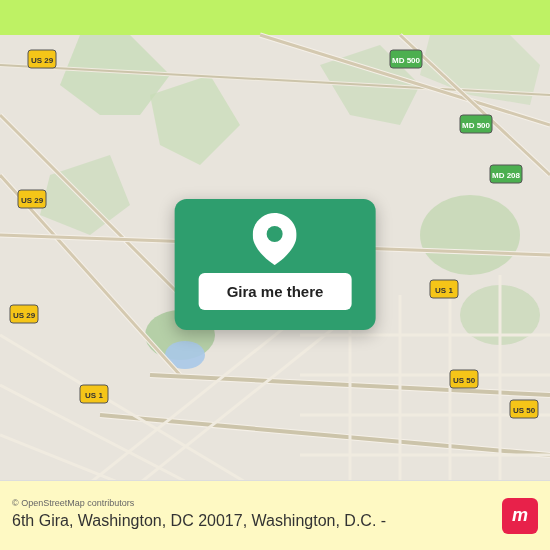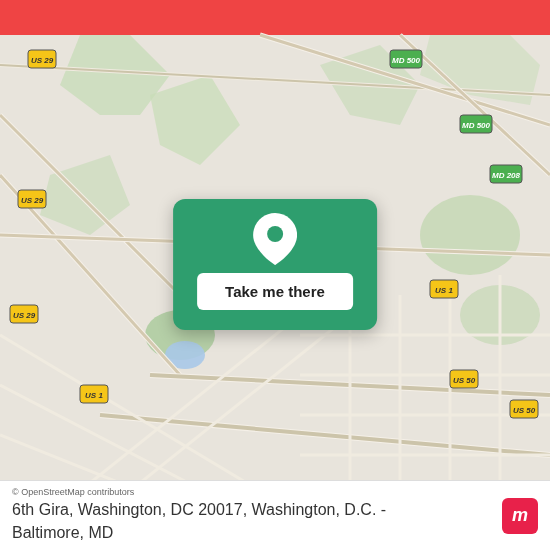--- a/index.html
+++ b/index.html
@@ -16,39 +16,38 @@
       width: 550px;
       height: 550px;
     }
 
     
     .map-bg {
       position: absolute;
       top: 0; left: 0;
       width: 100%;
       height: 100%;
-      background-color: #ef4444;
-      font-style: italic;
+      background-color: #bef264;
     }
 
     
     .map-svg {
       position: absolute;
       top: 0; left: 0;
       width: 100%;
       height: 100%;
     }
 
     
     .info-bar {
       position: absolute;
       bottom: 0;
       left: 0;
       right: 0;
-      background: #ffffff;
+      background: #fef9c3;
       padding: 10px 12px 10px 12px;
       display: flex;
       align-items: center;
       justify-content: space-between;
       border-top: 1px solid #ddd;
       height: 70px;
     }
 
     .info-left {
       display: flex;
@@ -221,28 +220,27 @@
 
   <div class="popup-card">
 
     <div class="location-pin">
       <svg width="44" height="52" viewBox="0 0 44 52" xmlns="http://www.w3.org/2000/svg">
         <path d="M22 0C10 0 0 9.8 0 22C0 38.5 22 52 22 52C22 52 44 38.5 44 22C44 9.8 34 0 22 0Z" fill="white"></path>
         <circle cx="22" cy="21" r="8" fill="#2e9e6e"></circle>
       </svg>
     </div>
 
-    <button class="take-me-there-btn">Take me there</button>
+    <button class="take-me-there-btn">Gira me there</button>
   </div>
 
   <div class="info-bar">
     <div class="info-left">
       <span class="openstreetmap-credit">© OpenStreetMap contributors</span>
       <span class="info-text">6th Gira, Washington, DC 20017, Washington, D.C. -</span>
-      <span class="info-text">Baltimore, MD</span>
     </div>
     <div class="moovit-logo">
       <div class="moovit-icon">
         <span>m</span>
       </div>
     </div>
   </div>
 </div>
 
 </body></html>

